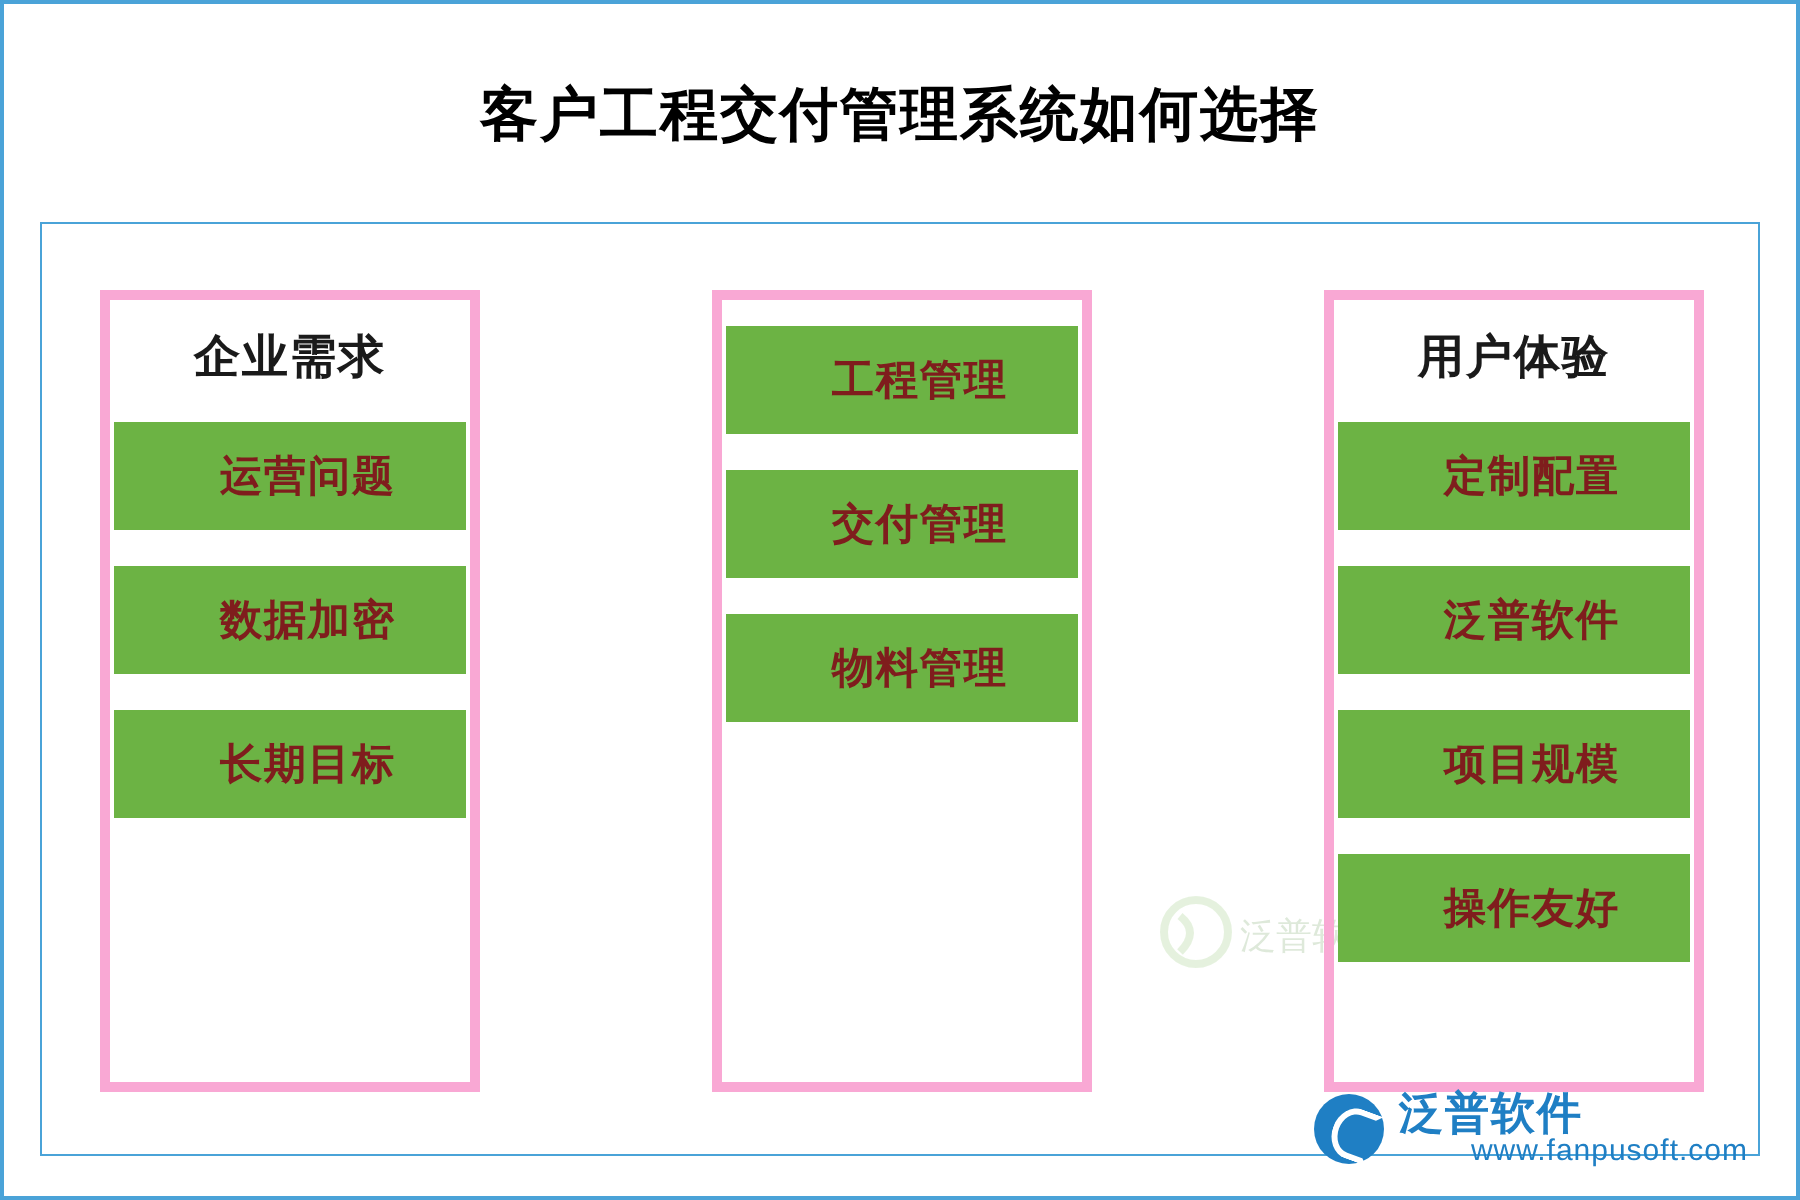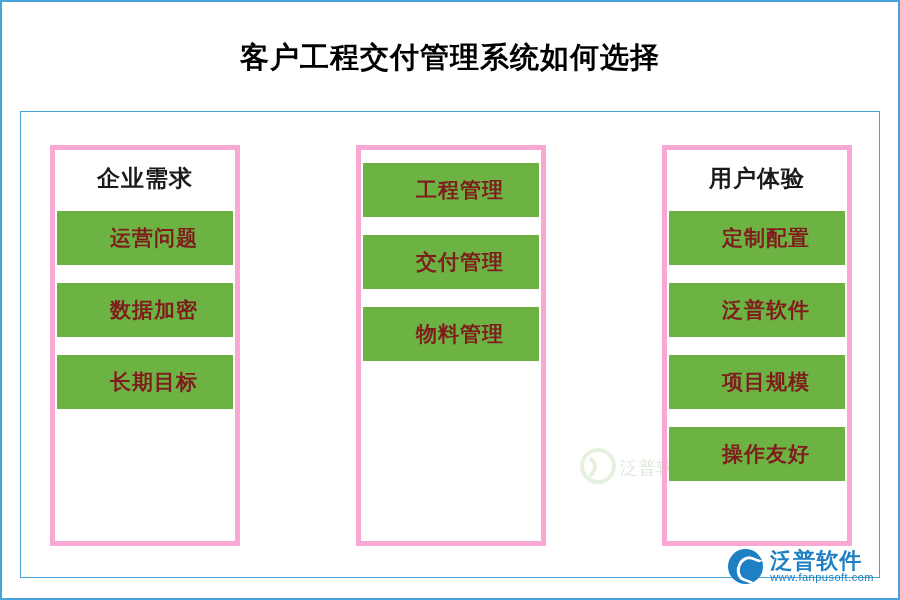--- a/index.html
+++ b/index.html
@@ -136,23 +136,24 @@
     flex-direction: column;
     line-height: 1.05;
   }
   .logo-cn {
     font-size: 22px;
     font-weight: bold;
     color: #1f7fc4;
     letter-spacing: 1px;
   }
   .logo-en {
-    font-size: 11px;
+    font-size: 15px;
     color: #1f7fc4;
     letter-spacing: 0.5px;
+    margin-left: 36px;
   }
 </style>
 </head>
 <body>
 
 <div class="page">
 
   <div class="page-border"></div>
 
   <div class="title">客户工程交付管理系统如何选择</div>

